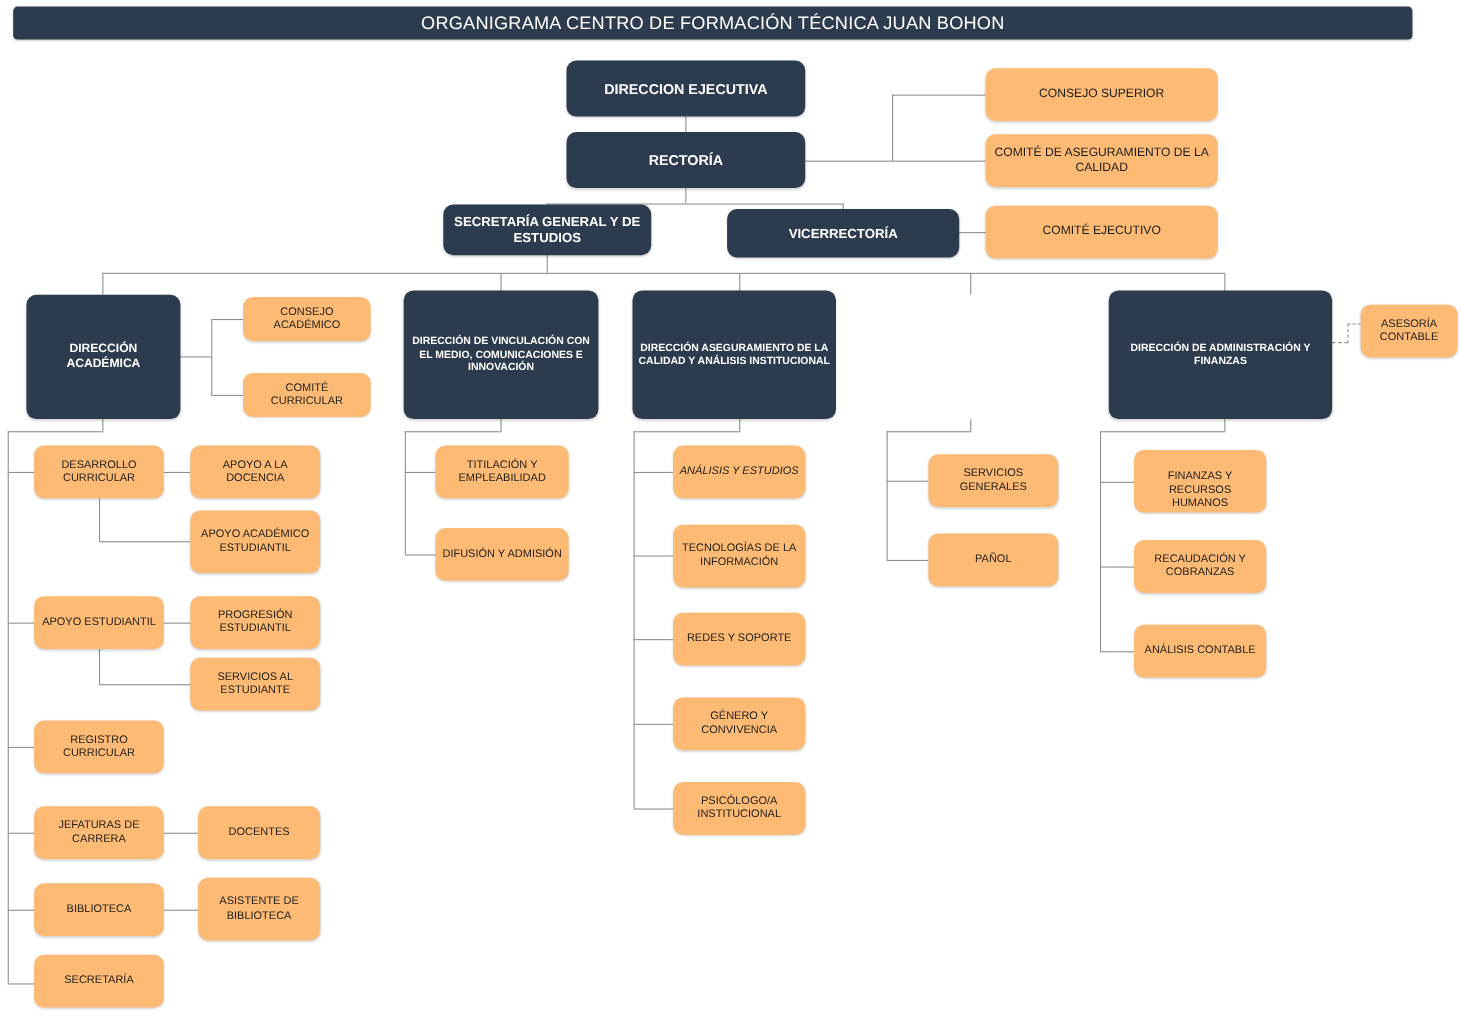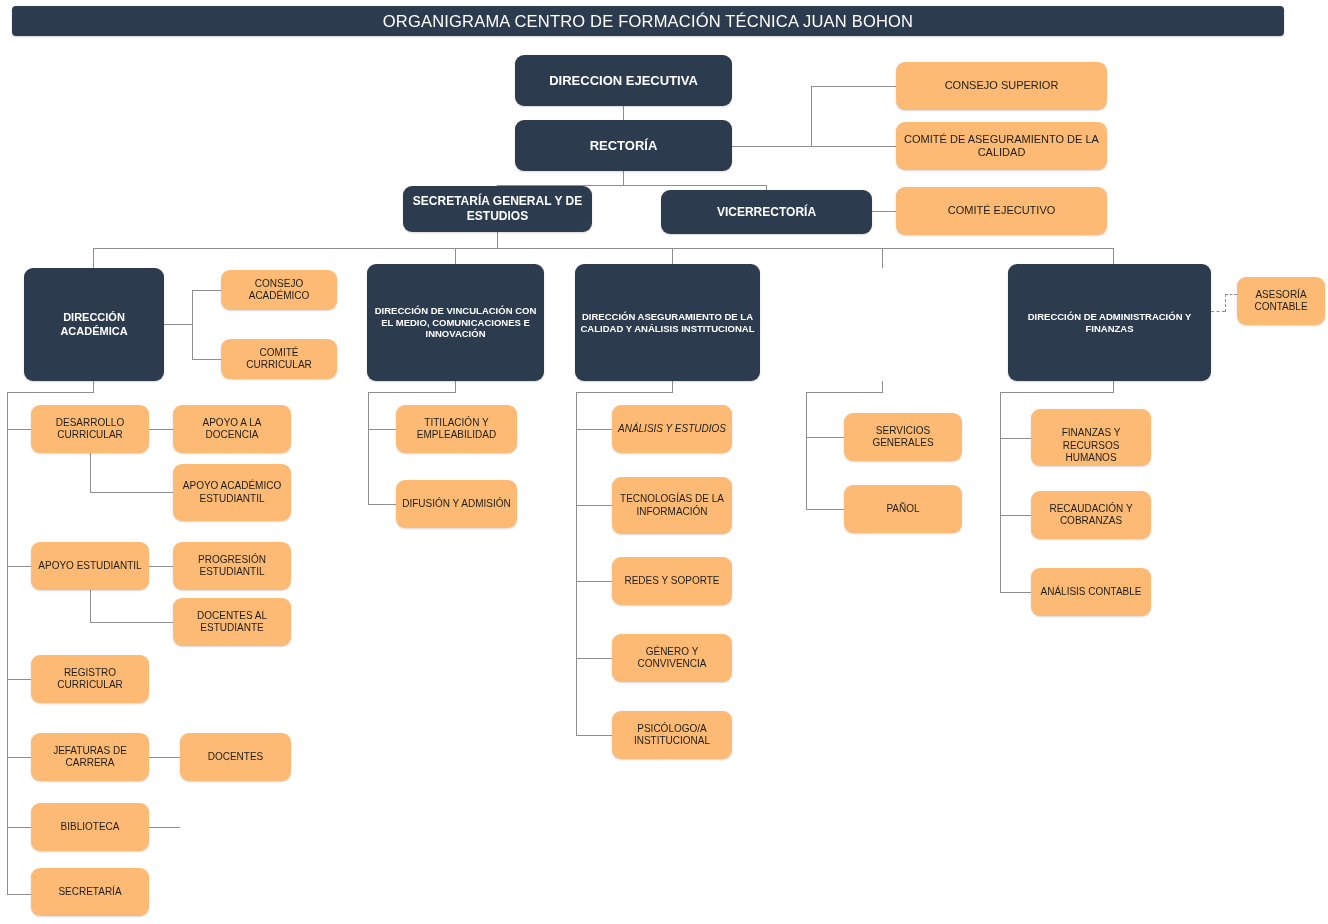--- a/index.html
+++ b/index.html
@@ -186,39 +186,42 @@
     <span class="lbl">APOYO ESTUDIANTIL</span>
   </div>
   <div class="ln lnh" style="left:149px;top:566px;width:24px;"></div>
   <div class="ln lnv" style="left:90px;top:590px;height:32px;"></div>
   <div class="ln lnh" style="left:90px;top:622px;width:83px;"></div>
 
   <div class="node yellow fs10" style="left:173px;top:542px;width:118px;height:48px;">
     <span class="lbl">PROGRESIÓN ESTUDIANTIL</span>
   </div>
   <div class="node yellow fs10" style="left:173px;top:598px;width:118px;height:48px;">
-    <span class="lbl">DOCENTES AL ESTUDIANTE</span>
+    <span class="lbl">SERVICIOS AL ESTUDIANTE</span>
   </div>
 
   <div class="node yellow fs10" style="left:31px;top:655px;width:118px;height:48px;">
     <span class="lbl">REGISTRO CURRICULAR</span>
   </div>
 
   <div class="node yellow fs10" style="left:31px;top:733px;width:118px;height:48px;">
     <span class="lbl">JEFATURAS DE CARRERA</span>
   </div>
   <div class="ln lnh" style="left:149px;top:757px;width:31px;"></div>
   <div class="node yellow fs10" style="left:180px;top:733px;width:111px;height:48px;">
     <span class="lbl">DOCENTES</span>
   </div>
 
   <div class="node yellow fs10" style="left:31px;top:803px;width:118px;height:48px;">
     <span class="lbl">BIBLIOTECA</span>
   </div>
   <div class="ln lnh" style="left:149px;top:827px;width:31px;"></div>
+  <div class="node yellow fs10" style="left:180px;top:798px;width:111px;height:57px;">
+    <span class="lbl">ASISTENTE DE BIBLIOTECA</span>
+  </div>
 
   <div class="node yellow fs10" style="left:31px;top:868px;width:118px;height:48px;">
     <span class="lbl">SECRETARÍA</span>
   </div>
 
   <div class="ln lnv" style="left:455px;top:381px;height:11px;"></div>
   <div class="ln lnh" style="left:368px;top:392px;width:88px;"></div>
   <div class="ln lnv" style="left:368px;top:392px;height:112px;"></div>
   <div class="ln lnh" style="left:368px;top:429px;width:28px;"></div>
   <div class="ln lnh" style="left:368px;top:504px;width:28px;"></div>

